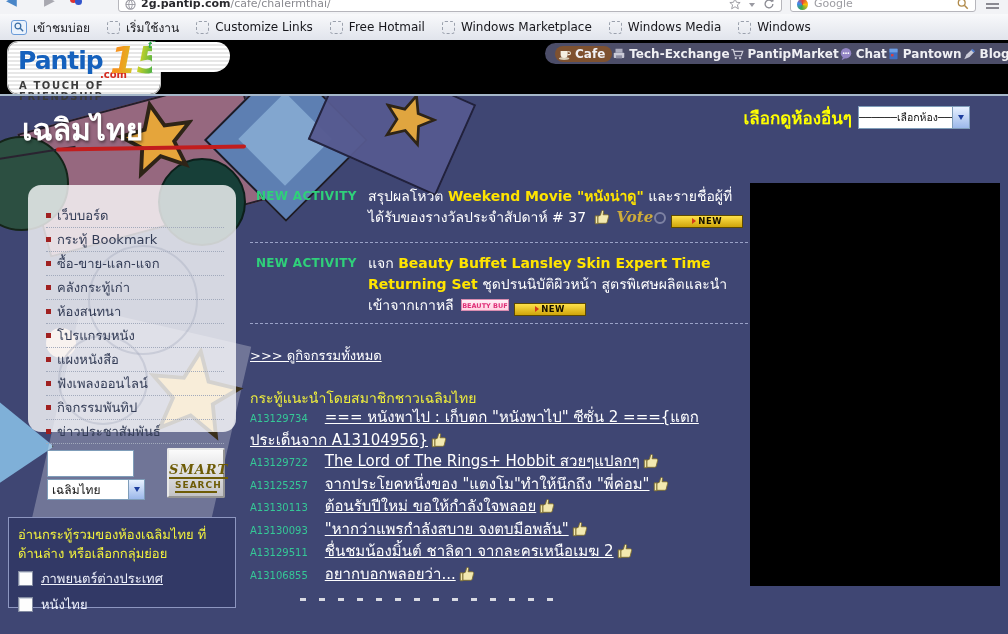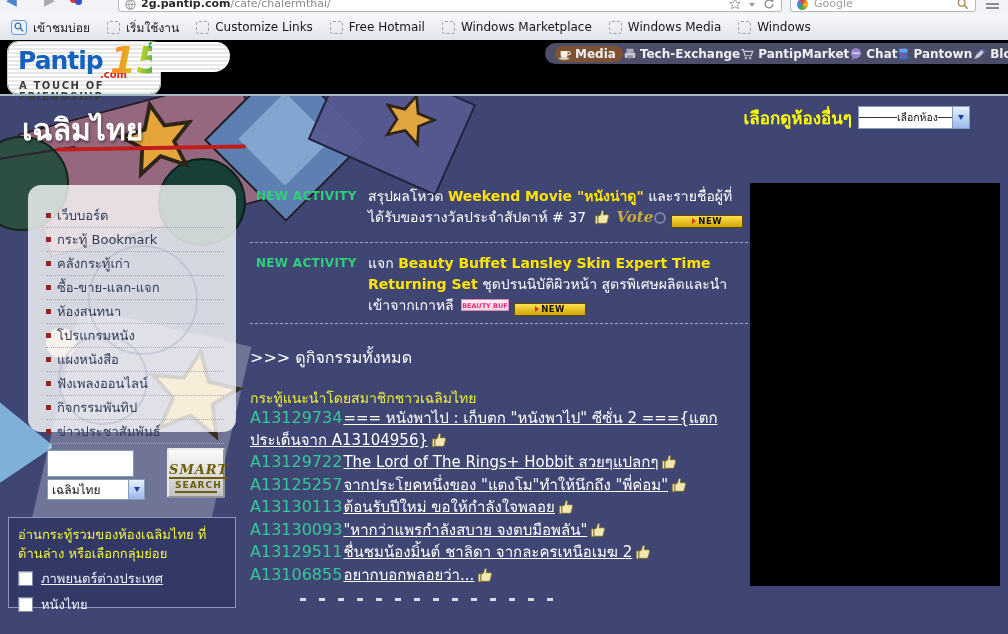--- a/index.html
+++ b/index.html
@@ -96,24 +96,24 @@
   .thumb-icon { display:inline-block; width:18px; height:18px; vertical-align:-4px; margin:0 2px; }
   .vote-logo { font-family:"DejaVu Serif","Liberation Serif",serif; font-style:italic; font-weight:bold; font-size:15px; color:#cfac3a; margin-left:4px; }
   .vote-ghost { display:inline-block; width:12px; height:12px; border:2px solid rgba(220,220,235,.4); border-radius:50%; vertical-align:-2px; margin-left:1px; }
   .new-badge { display:inline-flex; align-items:center; height:13px; padding:0 20px; margin-left:5px; vertical-align:-2px;
     background:linear-gradient(#ffe14a,#cfa50a); border:1px solid #5e4a00; }
   .new-badge .arr { width:0; height:0; border-top:3px solid transparent; border-bottom:3px solid transparent; border-left:4px solid #d43a1a; margin-right:2px; }
   .new-badge .lbl { font-size:8.5px; font-weight:bold; color:#151000; letter-spacing:.5px; }
   .beauty-badge { display:inline-block; width:48px; height:12px; line-height:12px; text-align:center; vertical-align:-1px; margin-left:3px;
     background:linear-gradient(#fff0f6,#ffd2e2); border:1px solid #da8cb0; font-size:6.5px; font-weight:bold; color:#e02f78; white-space:nowrap; overflow:hidden; }
 
-  .all-link { position:absolute; left:250px; font-size:16px; color:#fff; z-index:3; }
+  .all-link { position:absolute; left:250px; font-size:13px; color:#fff; text-decoration:underline; z-index:3; }
   .rec-heading { position:absolute; left:250px; font-size:14px; color:#f0ef3c; z-index:3; }
   .topic-list { position:absolute; left:250px; top:311px; width:498px; font-size:15px; line-height:21.5px; z-index:3; }
-  .topic-id { font-size:16px; color:#35c897; margin-right:1px; }
+  .topic-id { font-size:10px; color:#35c897; margin-right:17px; }
   .topic-link { color:#fff; text-decoration:underline; }
   .clipped-row { position:absolute; left:300px; top:502px; width:265px; height:3px; z-index:3; opacity:.8;
     background:repeating-linear-gradient(90deg,#fff 0 6px,transparent 6px 19px); }
 
   .ad-blackout { position:absolute; left:750px; top:87px; width:250px; height:403px; background:#000; z-index:7; }
 
   svg { display:block; }
 </style>
 </head>
 <body>
@@ -201,21 +201,21 @@
     </div>
     <div class="logo-tail"></div>
 
     <div class="topnav">
       <span class="topnav-item active">
         <svg width="14" height="14" viewBox="0 0 16 16">
             <ellipse cx="7" cy="13.2" rx="6" ry="1.6" fill="#d8cdb8"></ellipse>
             <path d="M3 4.5h8v4a4 4 0 0 1-8 0z" fill="#f5efe2"></path>
             <path d="M11 5.5h1.6a1.6 1.6 0 0 1 0 3.2H11" fill="none" stroke="#f5efe2" stroke-width="1.2"></path>
           </svg>
-        <span>Media</span>
+        <span>Cafe</span>
       </span>
       <span class="topnav-item">
         <svg width="14" height="14" viewBox="0 0 16 16">
             <rect x="4" y="2" width="8" height="4.5" fill="#aeaec0"></rect>
             <rect x="2" y="6.5" width="12" height="6" rx="1" fill="#cbcbd8"></rect>
             <rect x="4.5" y="9.5" width="7" height="3.5" fill="#8f8fa4"></rect>
           </svg>
         <span>Tech-Exchange</span>
       </span>
       <span class="topnav-item">
@@ -292,24 +292,24 @@
       <div class="wm-circle" style="left:60px;top:60px;width:110px;height:110px;"></div>
       <div class="wm-circle" style="left:30px;top:150px;width:90px;height:90px;"></div>
       <ul class="side-list">
         <li class="side-item">
             <span>เว็บบอร์ด</span>
           </li>
         <li class="side-item">
             <span>กระทู้ Bookmark</span>
           </li>
         <li class="side-item">
+            <span>ซื้อ-ขาย-แลก-แจก</span>
+          </li>
+        <li class="side-item">
             <span>คลังกระทู้เก่า</span>
-          </li>
-        <li class="side-item">
-            <span>ซื้อ-ขาย-แลก-แจก</span>
           </li>
         <li class="side-item">
             <span>ห้องสนทนา</span>
           </li>
         <li class="side-item">
             <span>โปรแกรมหนัง</span>
           </li>
         <li class="side-item">
             <span>แผงหนังสือ</span>
           </li>

